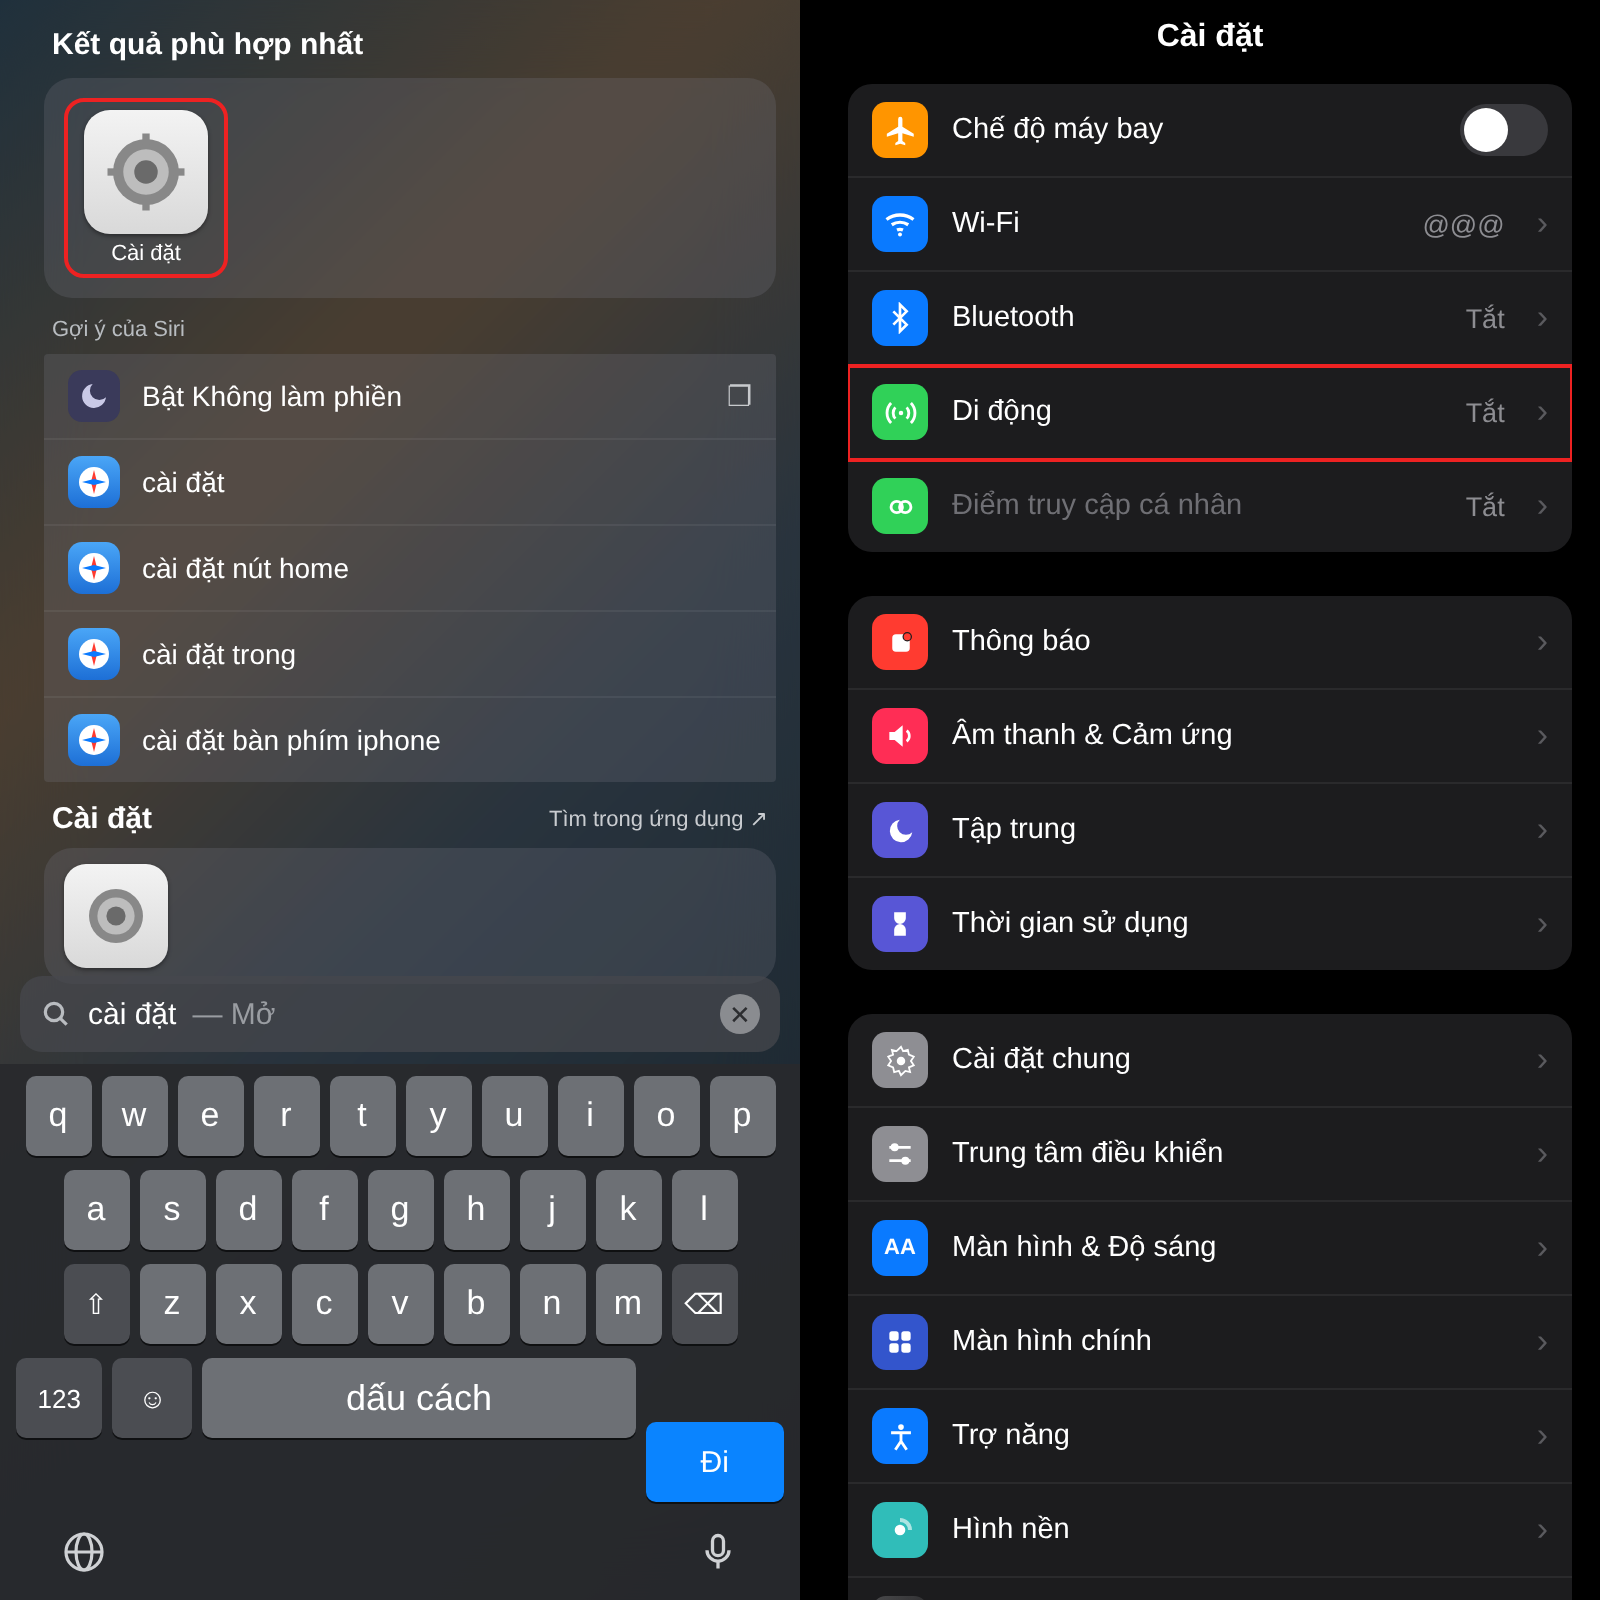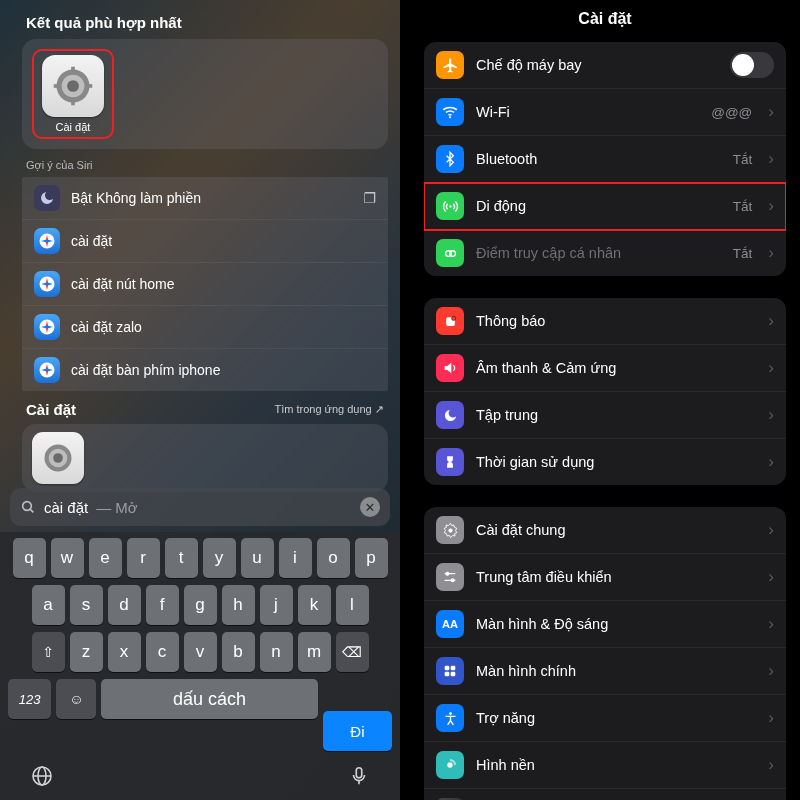--- a/index.html
+++ b/index.html
@@ -101,21 +101,21 @@
     flex:1; max-width:33px; height:40px;
     background:#6d7075; color:#fff; border-radius:5px;
     display:flex;align-items:center;justify-content:center;
     font-size:17px;
     box-shadow:0 1px 0 rgba(0,0,0,.6);
   }
   .krow.shift .key{ max-width:33px;}
   .key.fn{ background:#4b4d52; font-size:14px; max-width:46px;}
   .key.go{ background:#0a84ff; max-width:72px; flex:1.6; font-size:15px;margin-top:32px;}
   .key.space{ flex:5; max-width:none; font-size:18px;}
-  .key.num{ max-width:46px; font-size:13px;font-style:italic;}
+  .key.num{ max-width:46px; font-size:13px;}
   .krow.fnrow{ padding:0 4px;}
   .dock{
     display:flex; justify-content:space-between; align-items:center;
     padding:6px 26px 4px; color:#cfd1d4; font-size:20px;
   }
 
   
   .right{ background:#000; color:#fff; }
   .r-title{
     text-align:center; font-weight:600; font-size:16px; padding:10px 0 14px;
@@ -221,21 +221,21 @@
         <span>cài đặt nút home</span>
       </div>
       <div class="sug-row">
         <div class="sug-ic ic-safari">
           <svg viewBox="0 0 24 24">
             <circle cx="12" cy="12" r="10" fill="#fff"></circle>
             <polygon points="12,4 14,12 12,20 10,12" fill="#ff3b30"></polygon>
             <polygon points="4,12 12,10 20,12 12,14" fill="#0a7aff"></polygon>
           </svg>
         </div>
-        <span>cài đặt zalo</span>
+        <span>cài đặt trong</span>
       </div>
       <div class="sug-row">
         <div class="sug-ic ic-safari">
           <svg viewBox="0 0 24 24">
             <circle cx="12" cy="12" r="10" fill="#fff"></circle>
             <polygon points="12,4 14,12 12,20 10,12" fill="#ff3b30"></polygon>
             <polygon points="4,12 12,10 20,12 12,14" fill="#0a7aff"></polygon>
           </svg>
         </div>
         <span>cài đặt bàn phím iphone</span>

